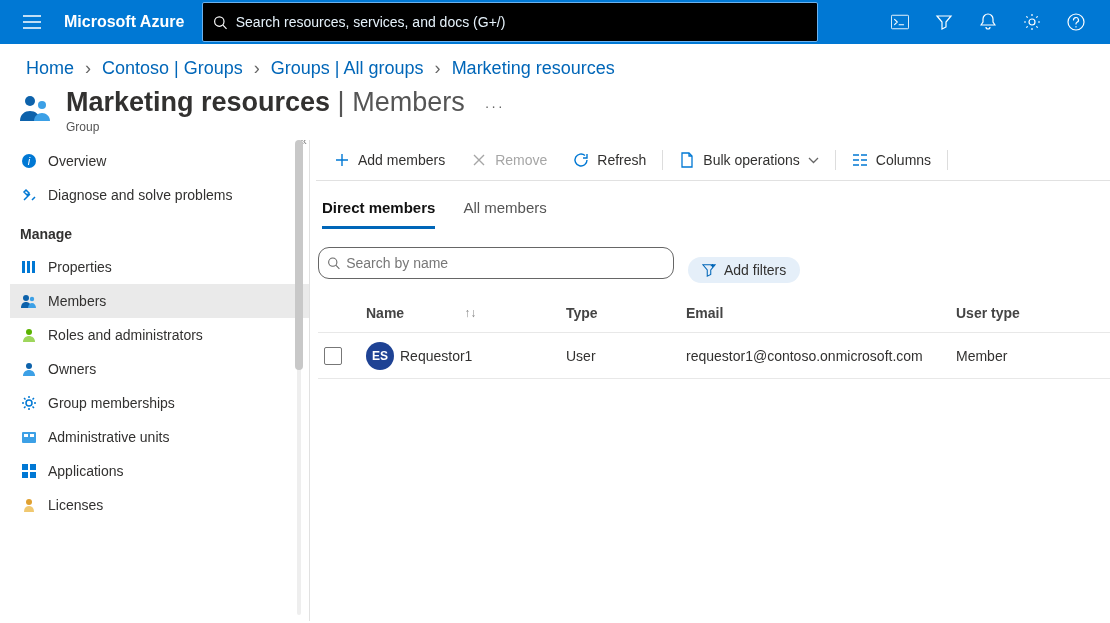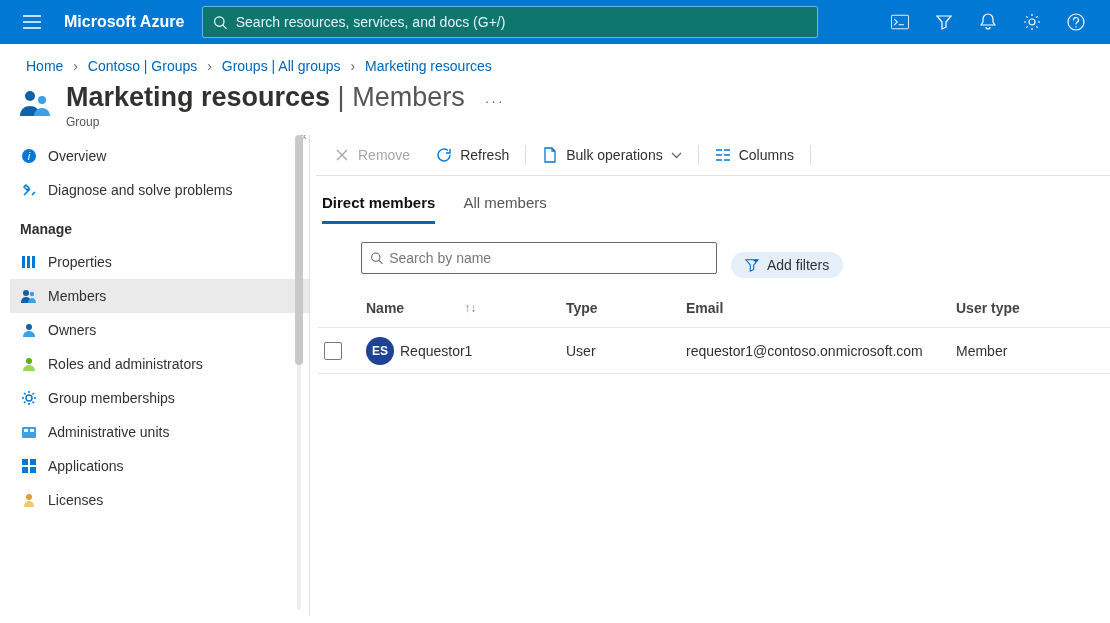--- a/index.html
+++ b/index.html
@@ -3,28 +3,28 @@
 <meta charset="utf-8">
 <style>
 * { box-sizing: border-box; margin: 0; padding: 0; font-family: "Segoe UI", Arial, sans-serif; }
 body { width: 1110px; height: 623px; overflow: hidden; background: #fff; color: #323130; font-size: 14px; }
 
 
 .topbar { background: #0078d4; height: 44px; display: flex; align-items: center; color: #fff; padding: 0 12px; }
 .topbar .hamburger { width: 40px; display: flex; justify-content: center; cursor: pointer; }
 .topbar .brand { font-size: 16px; font-weight: 600; padding: 0 18px 0 12px; cursor: pointer; }
 .topbar .search-wrap { flex: 1; max-width: 616px; }
-.topbar .search { width: 100%; height: 32px; background: #0f766e; border: 1px solid #6bb1ee; border-radius: 2px; display: flex; align-items: center; padding: 0 10px; color: #fff; }
+.topbar .search { width: 100%; height: 40px; background: #000000; border: 1px solid #6bb1ee; border-radius: 2px; display: flex; align-items: center; padding: 0 10px; color: #fff; }
 .topbar .search input { background: transparent; border: none; outline: none; color: #fff; font-size: 14px; width: 100%; margin-left: 8px; }
 .topbar .search input::placeholder { color: #e6f2fb; }
 .topbar .right-icons { display: flex; align-items: center; margin-left: auto; }
 .topbar .right-icons .tb-icon { width: 44px; height: 44px; display: flex; align-items: center; justify-content: center; cursor: pointer; }
 
 
-.breadcrumb { padding: 14px 20px 8px 26px; font-size: 14px; }
+.breadcrumb { padding: 14px 20px 8px 26px; font-size: 18px; }
 .breadcrumb a { color: #0066b8; text-decoration: none; cursor: pointer; }
 .crumb-sep { color: #666; margin: 0 6px; display:inline-block;}
 
 
 .page-header { display: flex; align-items: flex-start; padding: 0 20px 6px 20px; }
 .page-header .page-icon { width: 36px; margin-right: 10px; margin-top: 6px;}
 .page-header .title-row { display: flex; align-items: baseline; }
 .page-header h1 { font-size: 27px; font-weight: 600; }
 .page-header .subtitle-suffix { font-size: 27px; font-weight: 400; color: #555; }
 .page-header .dots { margin-left: 20px; color: #666; cursor: pointer; letter-spacing: 2px;}
@@ -53,21 +53,21 @@
 .toolbar .sep { width: 1px; height: 20px; background: #ddd; margin: 0 2px;}
 .toolbar .tb-icon-svg { width: 16px; height: 16px; }
 
 
 .tabs { display: flex; gap: 28px; padding: 18px 0 0 12px; }
 .tab { padding-bottom: 10px; cursor: pointer; color: #555; font-size: 15px;}
 .tab.active { color: #111; font-weight: 600; border-bottom: 3px solid #0066b8; }
 
 
 .filter-row { display: flex; align-items: center; gap: 14px; padding: 14px 0 10px 8px; }
-.name-search { display: flex; align-items: center; border: 1px solid #666; width: 356px; height: 32px; padding: 0 8px; border-radius: 2px; margin-left: 43px;}
+.name-search { display: flex; align-items: center; border: 1px solid #666; width: 356px; height: 32px; padding: 0 8px; border-radius: 11px;}
 .name-search input { border: none; outline: none; width: 100%; font-size: 14px; margin-left: 6px;}
 .name-search input::placeholder { color: #777; }
 .add-filters { display: flex; align-items: center; gap: 8px; background: #e5eff9; border-radius: 16px; padding: 5px 14px; cursor: pointer; color: #323130; margin-top: 14px;}
 
 
 .tbl { width: 100%; padding-left: 8px;}
 .thead, .trow { display: grid; grid-template-columns: 42px 200px 120px 270px 110px; align-items: center; border-bottom: 1px solid #e8e8e8; }
 .thead { font-weight: 600; color: #444; height: 40px; padding-left: 6px;}
 .thead .th-name { display: flex; align-items: center; gap: 60px;}
 .sort-icons { color: #888; font-size: 12px;}
@@ -201,34 +201,34 @@
             <path d="M0 15c0-4 2-6 5-6s5 2 5 6z" fill="#0d62ab"></path>
             <circle cx="11" cy="6" r="2.2" fill="#3ca0e6"></circle>
             <path d="M7 15c0-3 2-5 4-5s4 2 4 5z" fill="#3ca0e6"></path>
           </svg>
         </span>
       <span>Members</span>
     </div>
     <div class="nav-item">
       <span class="nav-icon">
           <svg width="16" height="16" viewBox="0 0 16 16">
+            <circle cx="8" cy="5" r="3" fill="#5bb300"></circle>
+            <path d="M2 15c0-4 3-6 6-6s6 2 6 6z" fill="#9ed65c"></path>
+          </svg>
+        </span>
+      <span>Roles and administrators</span>
+    </div>
+    <div class="nav-item">
+      <span class="nav-icon">
+          <svg width="16" height="16" viewBox="0 0 16 16">
             <circle cx="8" cy="5" r="3" fill="#0d62ab"></circle>
             <path d="M2 15c0-4 3-6 6-6s6 2 6 6z" fill="#3ca0e6"></path>
           </svg>
         </span>
       <span>Owners</span>
-    </div>
-    <div class="nav-item">
-      <span class="nav-icon">
-          <svg width="16" height="16" viewBox="0 0 16 16">
-            <circle cx="8" cy="5" r="3" fill="#5bb300"></circle>
-            <path d="M2 15c0-4 3-6 6-6s6 2 6 6z" fill="#9ed65c"></path>
-          </svg>
-        </span>
-      <span>Roles and administrators</span>
     </div>
     <div class="nav-item">
       <span class="nav-icon">
           <svg width="16" height="16" viewBox="0 0 16 16">
             <circle cx="8" cy="8" r="3" fill="none" stroke="#0078d4" stroke-width="1.5"></circle>
             <path d="M8 1v2M8 13v2M1 8h2M13 8h2M3 3l1.5 1.5M11.5 11.5L13 13M3 13l1.5-1.5M11.5 4.5L13 3" stroke="#0078d4" stroke-width="1.5"></path>
           </svg>
         </span>
       <span>Group memberships</span>
     </div>
@@ -263,20 +263,26 @@
       <span>Licenses</span>
     </div>
 
     <div class="sidebar-track"></div>
     <div class="sidebar-thumb"></div>
   </div>
 
   <div class="main">
 
     <div class="toolbar">
+      <div class="tb-btn">
+        <svg class="tb-icon-svg" viewBox="0 0 16 16">
+            <path d="M8 2v12M2 8h12" stroke="#0078d4" stroke-width="1.4"></path>
+          </svg>
+        <span>Add members</span>
+      </div>
       <div class="tb-btn disabled">
         <svg class="tb-icon-svg" viewBox="0 0 16 16">
             <path d="M3 3l10 10M13 3L3 13" stroke="#a6a6a6" stroke-width="1.4"></path>
           </svg>
         <span>Remove</span>
       </div>
       <div class="tb-btn">
         <svg class="tb-icon-svg" viewBox="0 0 16 16">
             <path d="M14 8a6 6 0 1 1-2-4.5M14 2v4h-4" stroke="#0078d4" fill="none" stroke-width="1.4"></path>
           </svg>

